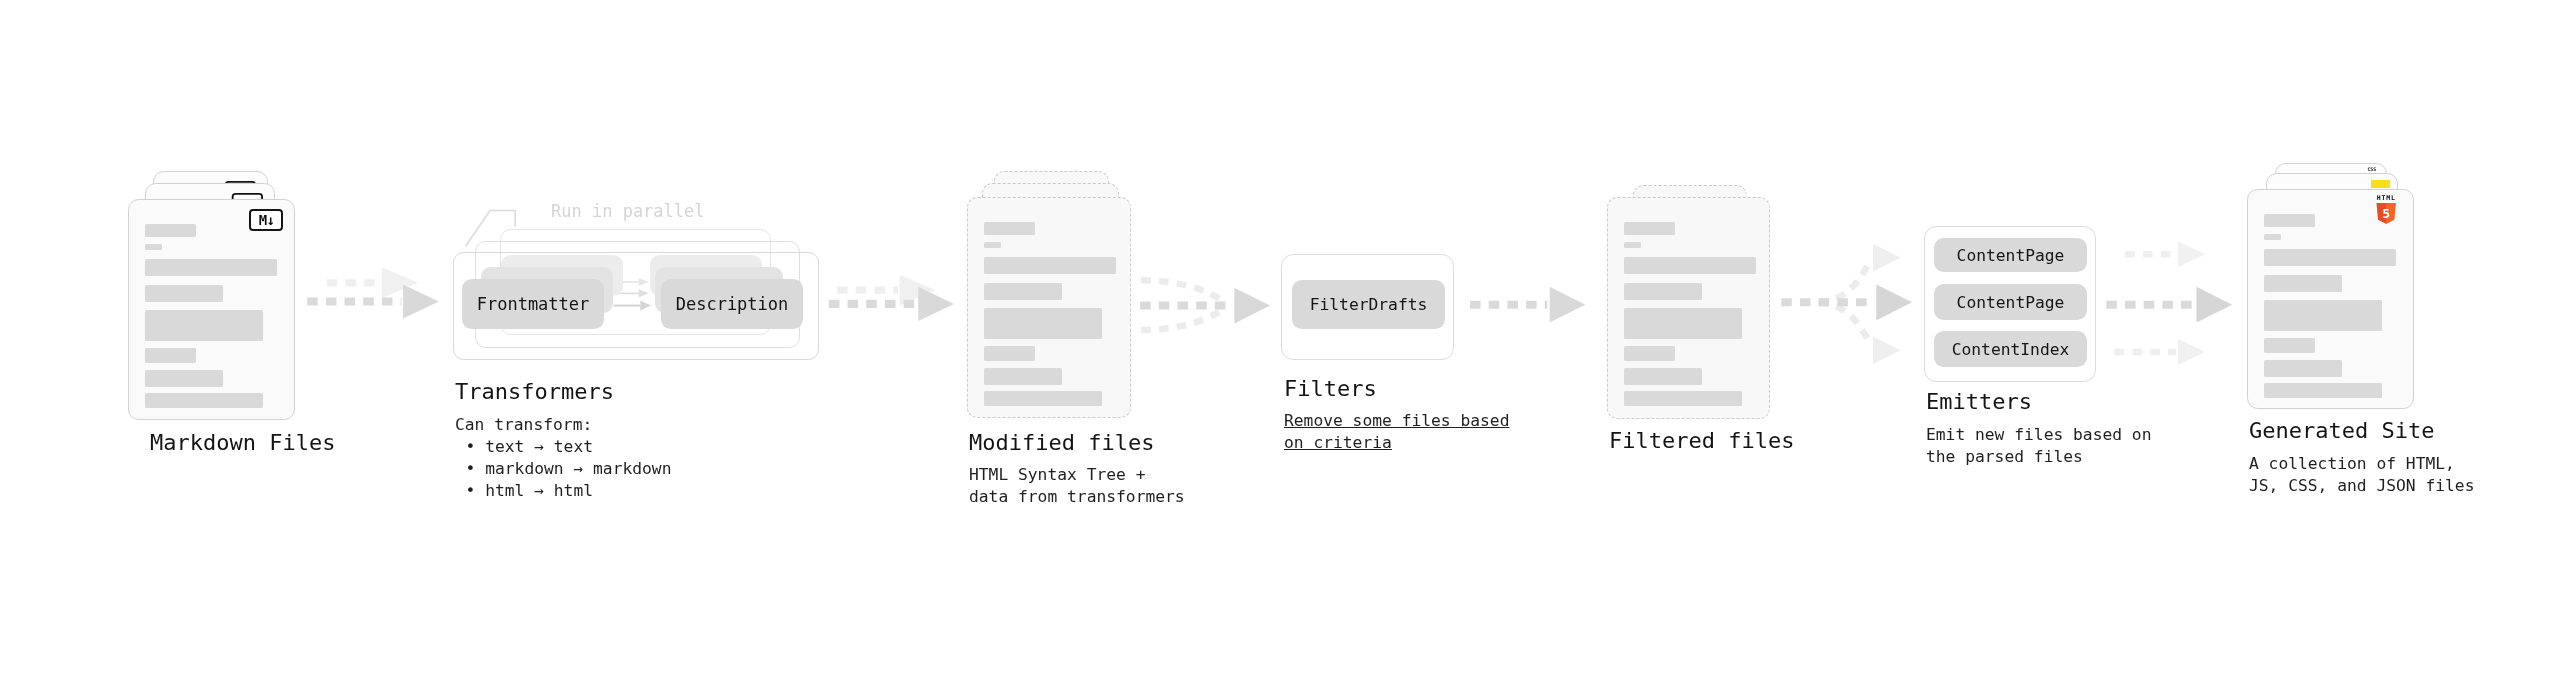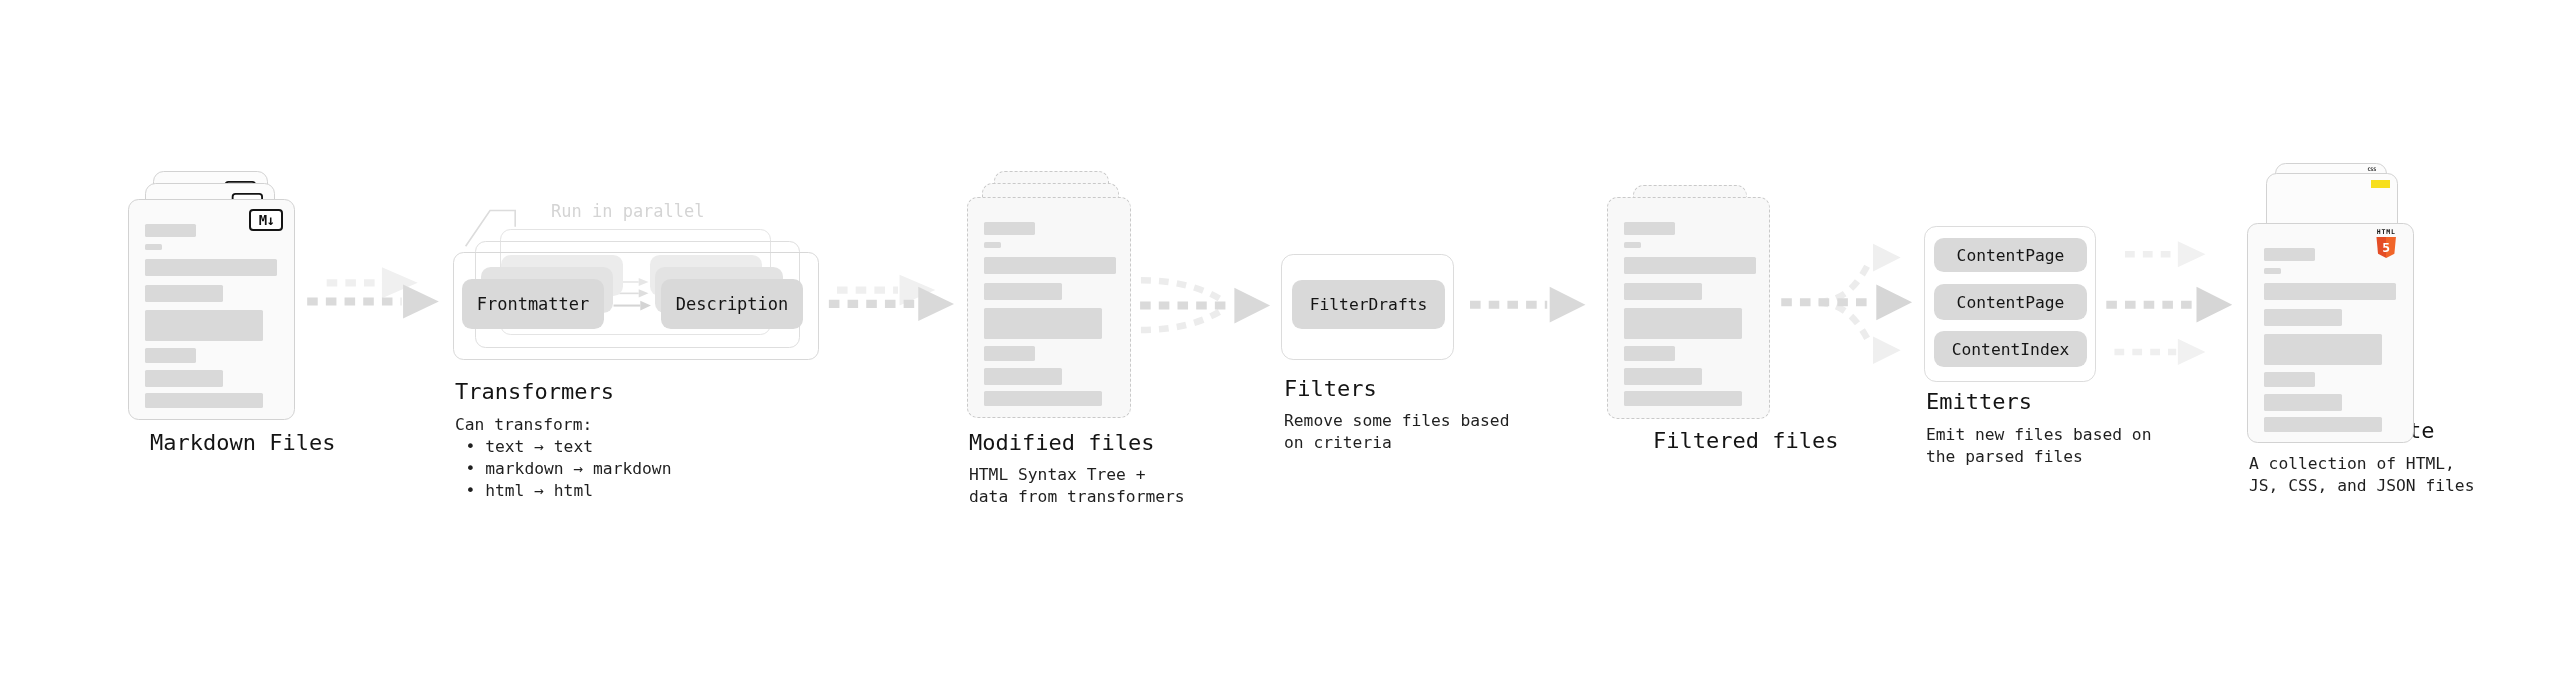--- a/index.html
+++ b/index.html
@@ -199,59 +199,59 @@
     </div>
     <div class="node-label" style="left:969px;top:430px;">Modified files</div>
     <div class="node-desc" style="left:969px;top:464px;">HTML Syntax Tree +
 data from transformers</div>
   </div>
 
   <div>
     <div class="panel" style="left:1281px;top:254px;width:173px;height:106px;"></div>
     <div class="pill-btn" style="left:1292px;top:280px;width:153px;height:49px;font-size:16.3px;">FilterDrafts</div>
     <div class="node-label" style="left:1284px;top:376px;">Filters</div>
-    <div class="node-desc" style="left:1284px;top:410px;">Remove some files based
+    <div class="node-desc" style="left:1284px;top:410px;text-decoration:underline;">Remove some files based
 on criteria</div>
   </div>
 
   <div>
     <div class="file-card dashed" style="left:1633px;top:185px;width:114px;height:81px;z-index:1;"></div>
     <div class="file-card dashed" style="left:1607px;top:197px;width:163px;height:222px;z-index:2;">
       <div>
           <div class="skel-bar" style="left: 16.3px; top: 24.4px; width: 51px; height: 12.2px;"></div>
           <div class="skel-bar" style="left: 16.3px; top: 44px; width: 17px; height: 5.7px;"></div>
           <div class="skel-bar" style="left: 16.3px; top: 59px; width: 132px; height: 17px;"></div>
           <div class="skel-bar" style="left: 16.3px; top: 85px; width: 78px; height: 17px;"></div>
           <div class="skel-bar" style="left: 16.3px; top: 110px; width: 118px; height: 31px;"></div>
           <div class="skel-bar" style="left: 16.3px; top: 148px; width: 51px; height: 14.6px;"></div>
           <div class="skel-bar" style="left: 16.3px; top: 170px; width: 78px; height: 17px;"></div>
           <div class="skel-bar" style="left: 16.3px; top: 193px; width: 118px; height: 14.6px;"></div>
         </div>
     </div>
-    <div class="node-label" style="left:1609px;top:428px;margin-left:44px;">Filtered files</div>
+    <div class="node-label" style="left:1609px;top:428px;">Filtered files</div>
   </div>
 
   <div>
     <div class="panel" style="left:1924px;top:226px;width:172px;height:156px;"></div>
     <div class="pill-btn" style="left:1934px;top:238px;width:153px;height:34px;font-size:16.3px;">ContentPage</div>
     <div class="pill-btn" style="left:1934px;top:284px;width:153px;height:36px;font-size:16.3px;">ContentPage</div>
     <div class="pill-btn" style="left:1934px;top:331px;width:153px;height:36px;font-size:16.3px;">ContentIndex</div>
     <div class="node-label" style="left:1926px;top:389px;">Emitters</div>
     <div class="node-desc" style="left:1926px;top:424px;">Emit new files based on
 the parsed files</div>
   </div>
 
   <div>
     <div class="file-card backcard" style="left:2275px;top:163px;width:112px;height:89px;z-index:1;">
       <div class="css-badge">CSS</div>
     </div>
     <div class="file-card backcard" style="left:2266px;top:173px;width:132px;height:98px;z-index:2;">
       <div class="js-badge"></div>
     </div>
-    <div class="file-card" style="left:2247px;top:189px;width:167px;height:220px;z-index:3;margin-top:34px;">
+    <div class="file-card" style="left:2247px;top:189px;width:167px;height:220px;z-index:3;">
       <div class="html5-logo">
         <div class="html5-word">HTML</div>
         <div class="html5-shield">5</div>
       </div>
       <div>
           <div class="skel-bar" style="left: 16.3px; top: 24.4px; width: 51px; height: 12.2px;"></div>
           <div class="skel-bar" style="left: 16.3px; top: 44px; width: 17px; height: 5.7px;"></div>
           <div class="skel-bar" style="left: 16.3px; top: 59px; width: 132px; height: 17px;"></div>
           <div class="skel-bar" style="left: 16.3px; top: 85px; width: 78px; height: 17px;"></div>
           <div class="skel-bar" style="left: 16.3px; top: 110px; width: 118px; height: 31px;"></div>

